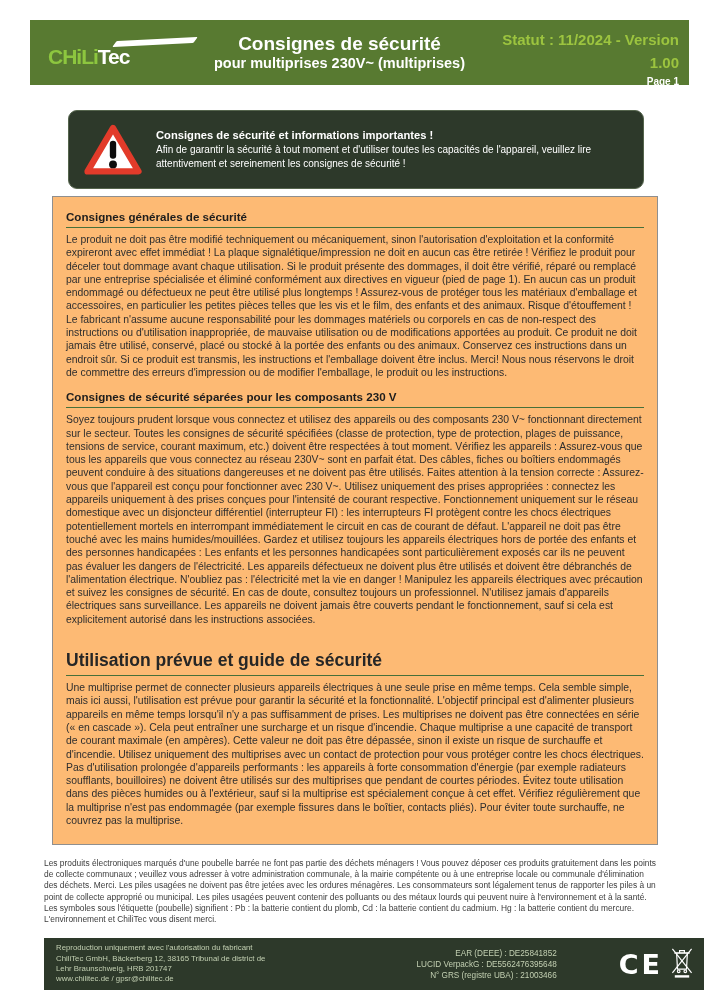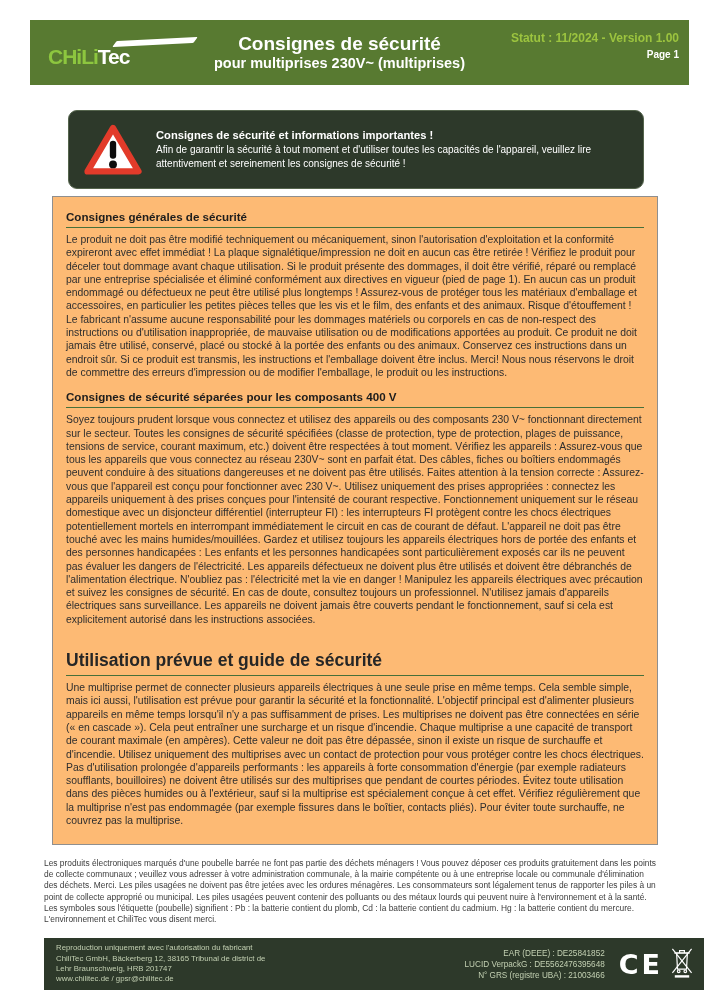--- a/index.html
+++ b/index.html
@@ -53,21 +53,21 @@
   }
   .header-title { font-size: 19px; font-weight: bold; line-height: 1.15; }
   .header-subtitle { font-size: 14.5px; font-weight: bold; line-height: 1.2; }
   .header-right {
     width: 190px;
     text-align: right;
     padding-right: 10px;
     align-self: flex-start;
     padding-top: 9px;
   }
-  .header-status { color: #9cc43f; font-size: 12px; font-weight: bold; line-height: 1.5; }
+  .header-status { color: #9cc43f; font-size: 15px; font-weight: bold; line-height: 1.5; }
   .header-page  { color: #ffffff; font-size: 10px; font-weight: bold; line-height: 1.6; }
 
   
   .warning-box {
     position: absolute; left: 68px; top: 110px;
     width: 576px; height: 79px;
     background: #2d392a;
     border: 1px solid #55654d;
     border-radius: 9px;
     display: flex; align-items: center;
@@ -111,20 +111,21 @@
     font-size: 8.4px; line-height: 11.2px; color: #3c3c3c;
   }
 
   
   .footer-bar {
     position: absolute; left: 44px; top: 938px;
     width: 660px; height: 52px;
     background: #2d392a;
     display: flex; align-items: center;
     padding: 0 10px 0 12px;
+    gap: 48px;
   }
   .footer-left {
     flex: 1;
     color: #c3d0b2;
     font-size: 7.8px; line-height: 10.4px;
   }
   .footer-right {
     text-align: right;
     color: #c3d0b2;
     font-size: 8.2px; line-height: 11px;
@@ -173,21 +174,21 @@
       <div class="warning-body">Afin de garantir la sécurité à tout moment et d'utiliser toutes les capacités de l'appareil, veuillez lire attentivement et sereinement les consignes de sécurité !</div>
     </div>
   </div>
 
   <div class="main-box">
 
     <div class="section-heading">Consignes générales de sécurité</div>
     <hr class="heading-rule">
     <div class="section-body">Le produit ne doit pas être modifié techniquement ou mécaniquement, sinon l'autorisation d'exploitation et la conformité expireront avec effet immédiat ! La plaque signalétique/impression ne doit en aucun cas être retirée ! Vérifiez le produit pour déceler tout dommage avant chaque utilisation. Si le produit présente des dommages, il doit être vérifié, réparé ou remplacé par une entreprise spécialisée et éliminé conformément aux directives en vigueur (pied de page 1). En aucun cas un produit endommagé ou défectueux ne peut être utilisé plus longtemps ! Assurez-vous de protéger tous les matériaux d'emballage et accessoires, en particulier les petites pièces telles que les vis et le film, des enfants et des animaux. Risque d'étouffement ! Le fabricant n'assume aucune responsabilité pour les dommages matériels ou corporels en cas de non-respect des instructions ou d'utilisation inappropriée, de mauvaise utilisation ou de modifications apportées au produit. Ce produit ne doit jamais être utilisé, conservé, placé ou stocké à la portée des enfants ou des animaux. Conservez ces instructions dans un endroit sûr. Si ce produit est transmis, les instructions et l'emballage doivent être inclus. Merci! Nous nous réservons le droit de commettre des erreurs d'impression ou de modifier l'emballage, le produit ou les instructions.</div>
 
-    <div class="section-heading">Consignes de sécurité séparées pour les composants 400 V</div>
+    <div class="section-heading">Consignes de sécurité séparées pour les composants 230 V</div>
     <hr class="heading-rule">
     <div class="section-body">Soyez toujours prudent lorsque vous connectez et utilisez des appareils ou des composants 230 V~ fonctionnant directement sur le secteur. Toutes les consignes de sécurité spécifiées (classe de protection, type de protection, plages de puissance, tensions de service, courant maximum, etc.) doivent être respectées à tout moment. Vérifiez les appareils : Assurez-vous que tous les appareils que vous connectez au réseau 230V~ sont en parfait état. Des câbles, fiches ou boîtiers endommagés peuvent conduire à des situations dangereuses et ne doivent pas être utilisés. Faites attention à la tension correcte : Assurez-vous que l'appareil est conçu pour fonctionner avec 230 V~. Utilisez uniquement des prises appropriées : connectez les appareils uniquement à des prises conçues pour l'intensité de courant respective. Fonctionnement uniquement sur le réseau domestique avec un disjoncteur différentiel (interrupteur FI) : les interrupteurs FI protègent contre les chocs électriques potentiellement mortels en interrompant immédiatement le circuit en cas de courant de défaut. L'appareil ne doit pas être touché avec les mains humides/mouillées. Gardez et utilisez toujours les appareils électriques hors de portée des enfants et des personnes handicapées : Les enfants et les personnes handicapées sont particulièrement exposés car ils ne peuvent pas évaluer les dangers de l'électricité. Les appareils défectueux ne doivent plus être utilisés et doivent être débranchés de l'alimentation électrique. N'oubliez pas : l'électricité met la vie en danger ! Manipulez les appareils électriques avec précaution et suivez les consignes de sécurité. En cas de doute, consultez toujours un professionnel. N'utilisez jamais d'appareils électriques sans surveillance. Les appareils ne doivent jamais être couverts pendant le fonctionnement, sauf si cela est explicitement autorisé dans les instructions associées.</div>
 
     <div class="section-heading large">Utilisation prévue et guide de sécurité</div>
     <hr class="heading-rule">
     <div class="section-body">Une multiprise permet de connecter plusieurs appareils électriques à une seule prise en même temps. Cela semble simple, mais ici aussi, l'utilisation est prévue pour garantir la sécurité et la fonctionnalité. L'objectif principal est d'alimenter plusieurs appareils en même temps lorsqu'il n'y a pas suffisamment de prises. Les multiprises ne doivent pas être connectées en série (« en cascade »). Cela peut entraîner une surcharge et un risque d'incendie. Chaque multiprise a une capacité de transport de courant maximale (en ampères). Cette valeur ne doit pas être dépassée, sinon il existe un risque de surchauffe et d'incendie. Utilisez uniquement des multiprises avec un contact de protection pour vous protéger contre les chocs électriques. Pas d'utilisation prolongée d'appareils performants : les appareils à forte consommation d'énergie (par exemple radiateurs soufflants, bouilloires) ne doivent être utilisés sur des multiprises que pendant de courtes périodes. Évitez toute utilisation dans des pièces humides ou à l'extérieur, sauf si la multiprise est spécialement conçue à cet effet. Vérifiez régulièrement que la multiprise n'est pas endommagée (par exemple fissures dans le boîtier, contacts pliés). Pour éviter toute surchauffe, ne couvrez pas la multiprise.</div>
 
   </div>
 
   <div class="disposal-note">Les produits électroniques marqués d'une poubelle barrée ne font pas partie des déchets ménagers ! Vous pouvez déposer ces produits gratuitement dans les points de collecte communaux ; veuillez vous adresser à votre administration communale, à la mairie compétente ou à une entreprise locale ou communale d'élimination des déchets. Merci. Les piles usagées ne doivent pas être jetées avec les ordures ménagères. Les consommateurs sont légalement tenus de rapporter les piles à un point de collecte approprié ou municipal. Les piles usagées peuvent contenir des polluants ou des métaux lourds qui peuvent nuire à l'environnement et à la santé. Les symboles sous l'étiquette (poubelle) signifient : Pb : la batterie contient du plomb, Cd : la batterie contient du cadmium. Hg : la batterie contient du mercure. L'environnement et ChiliTec vous disent merci.</div>

